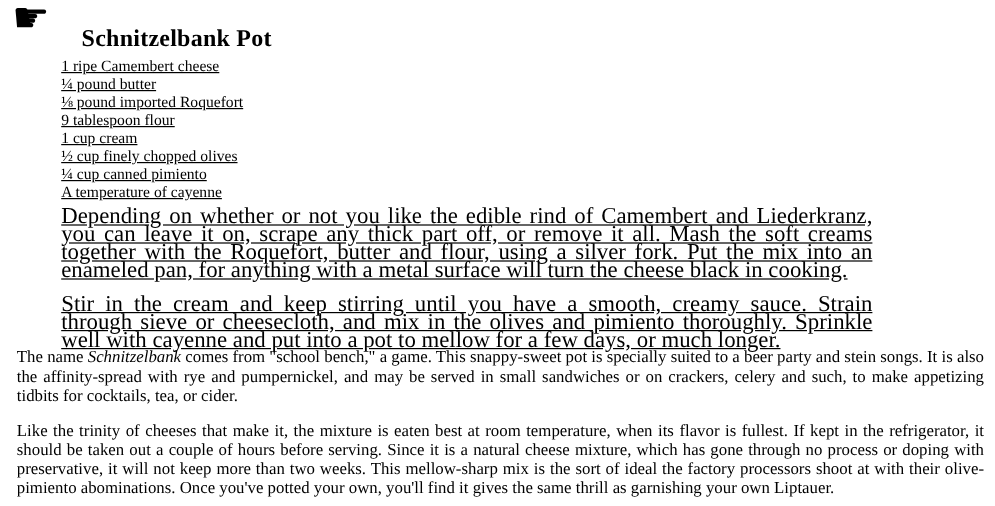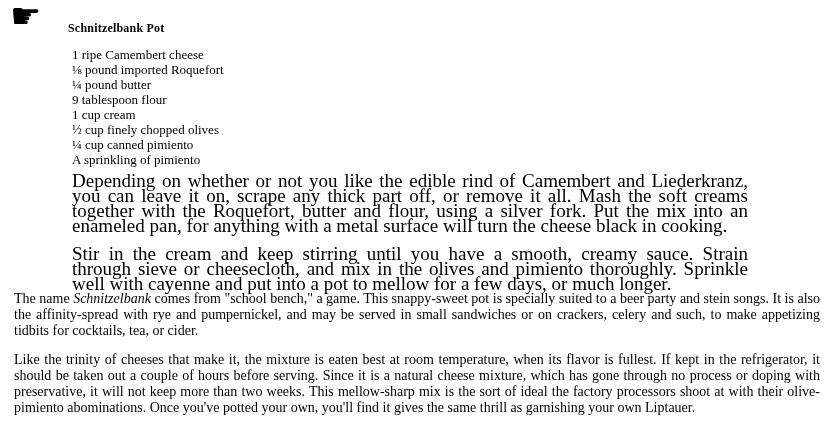--- a/index.html
+++ b/index.html
@@ -23,29 +23,30 @@
     font-family: "DejaVu Sans", sans-serif;
     font-size: 35px;
     line-height: 40px;
     color: #000000;
   }
   .title {
     position: absolute;
     left: 68px;
     top: 21px;
     margin: 0;
-    font-size: 12px;
+    font-size: 20px;
     font-weight: bold;
     letter-spacing: 0.2px;
   }
   .recipe-block {
     position: absolute;
-    left: 72px;
+    left: 51px;
     top: 47px;
     width: 676px;
+    text-decoration: underline;
   }
   .ingredients {
     font-size: 13px;
     line-height: 15px;
   }
   .ing { white-space: nowrap; }
   .instr {
     margin: 0;
     font-size: 19px;
     line-height: 15px;
@@ -71,27 +72,27 @@
 
 <div class="page">
 
   <span class="manicule">☛</span>
 
   <h1 class="title">Schnitzelbank Pot</h1>
 
   <div class="recipe-block">
     <div class="ingredients">
       <div class="ing">1 ripe Camembert cheese</div>
+      <div class="ing">¼ pound butter</div>
       <div class="ing">⅛ pound imported Roquefort</div>
-      <div class="ing">¼ pound butter</div>
       <div class="ing">9 tablespoon flour</div>
       <div class="ing">1 cup cream</div>
       <div class="ing">½ cup finely chopped olives</div>
       <div class="ing">¼ cup canned pimiento</div>
-      <div class="ing">A sprinkling of pimiento</div>
+      <div class="ing">A temperature of cayenne</div>
     </div>
 
     <p class="instr first">Depending on whether or not you like the edible rind of Camembert and Liederkranz, you can leave it on, scrape any thick part off, or remove it all. Mash the soft creams together with the Roquefort, butter and flour, using a silver fork. Put the mix into an enameled pan, for anything with a metal surface will turn the cheese black in cooking.</p>
 
     <p class="instr second">Stir in the cream and keep stirring until you have a smooth, creamy sauce. Strain through sieve or cheesecloth, and mix in the olives and pimiento thoroughly. Sprinkle well with cayenne and put into a pot to mellow for a few days, or much longer.</p>
   </div>
 
   <div class="commentary">
     <p><span>The name </span><i>Schnitzelbank</i><span> comes from "school bench," a game. This snappy-sweet pot is specially suited to a beer party and stein songs. It is also the affinity-spread with rye and pumpernickel, and may be served in small sandwiches or on crackers, celery and such, to make appetizing tidbits for cocktails, tea, or cider.</span></p>
 

